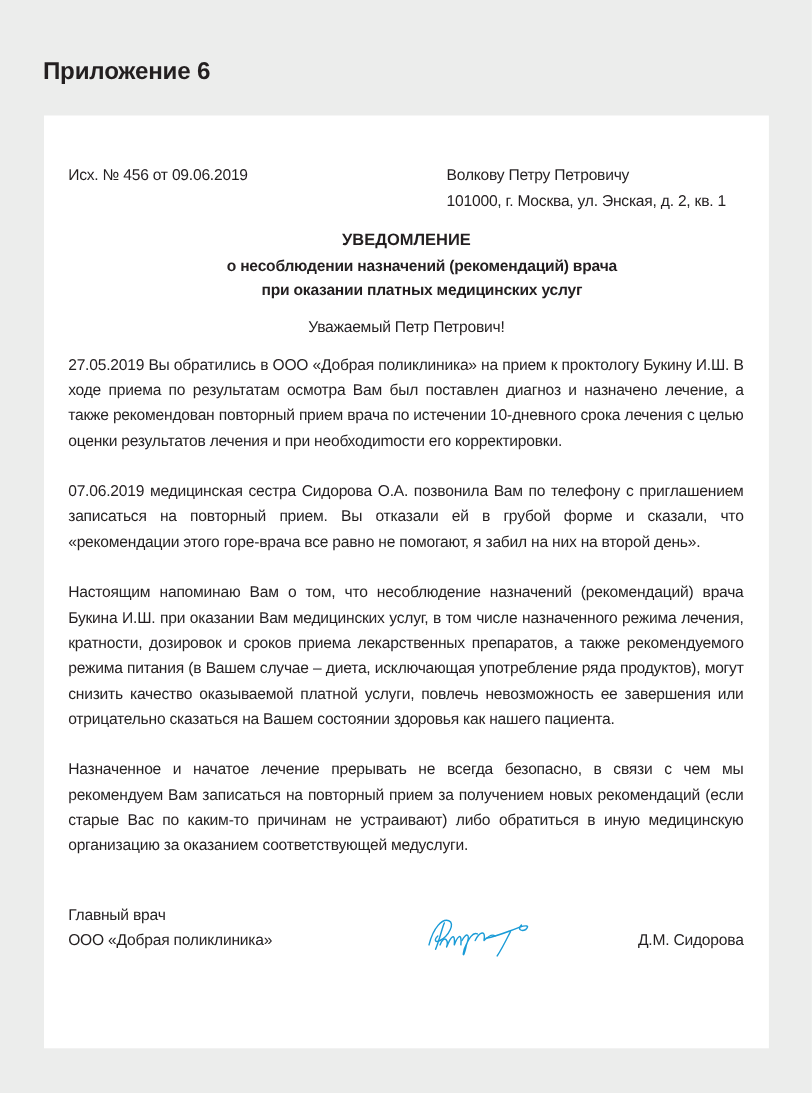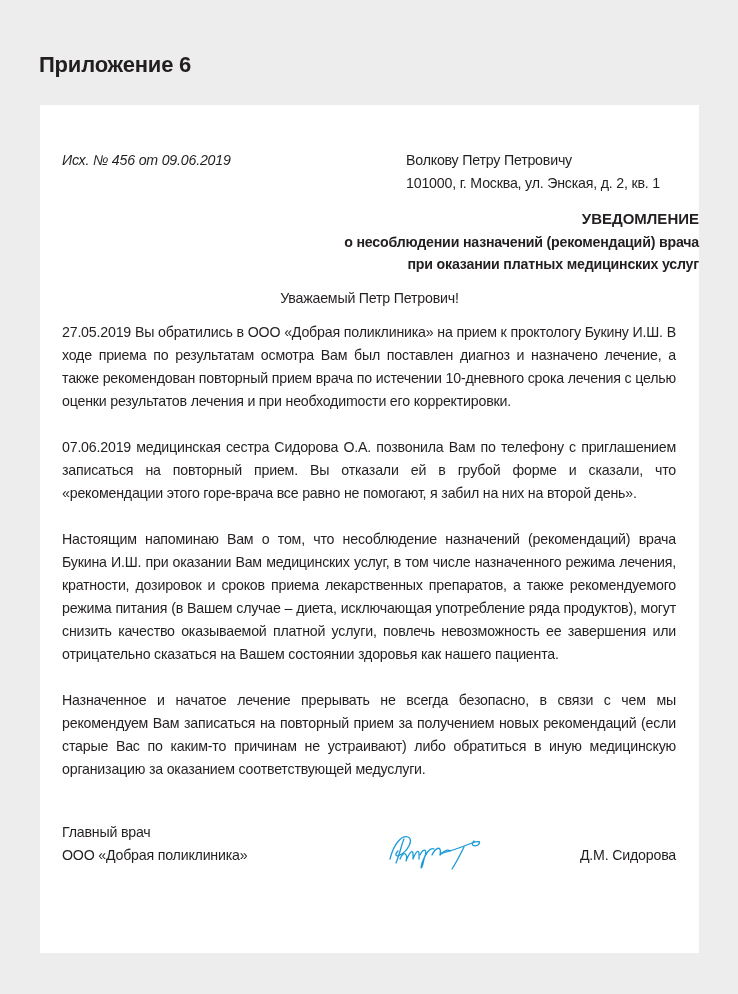--- a/index.html
+++ b/index.html
@@ -10,24 +10,24 @@
   }
   .appendix-title {
     position: absolute; left: 39px; top: 52px; margin: 0;
     font-size: 22px; font-weight: bold; letter-spacing: -0.2px;
   }
   .card {
     position: absolute; left: 40px; top: 105px; width: 659px; height: 848px;
     background: #ffffff;
   }
   .txt { font-size: 14.2px; line-height: 23px; letter-spacing: -0.2px; }
-  .outgoing { position: absolute; left: 22px; top: 44px; font-style: italic; }
+  .outgoing { position: absolute; left: 22px; top: 44px; }
   .addressee { position: absolute; left: 334px; top: 44px; }
   .addressee div { white-space: nowrap; margin-left: 32px; }
-  .heading { position: absolute; left: 0; width: 659px; top: 102px; text-align: right; }
+  .heading { position: absolute; left: 0; width: 659px; top: 102px; text-align: center; }
   .heading .h-main { font-size: 15px; font-weight: bold; line-height: 24px; }
   .heading .h-sub { font-size: 14.2px; font-weight: bold; line-height: 22px; letter-spacing: -0.2px; padding-left: 28px; }
   .greeting { position: absolute; left: 0; width: 659px; top: 182px; text-align: center; }
   .body-text { position: absolute; left: 22px; width: 614px; top: 216px; }
   .body-text p { margin: 0 0 23px 0; text-align: justify; hyphens: manual; }
   .sign-left { position: absolute; left: 22px; top: 716px; }
   .sign-right { position: absolute; right: 23px; top: 739px; }
   .signature { position: absolute; left: 346px; top: 724px; width: 100px; height: 44px; }
 </style>
 </head>

